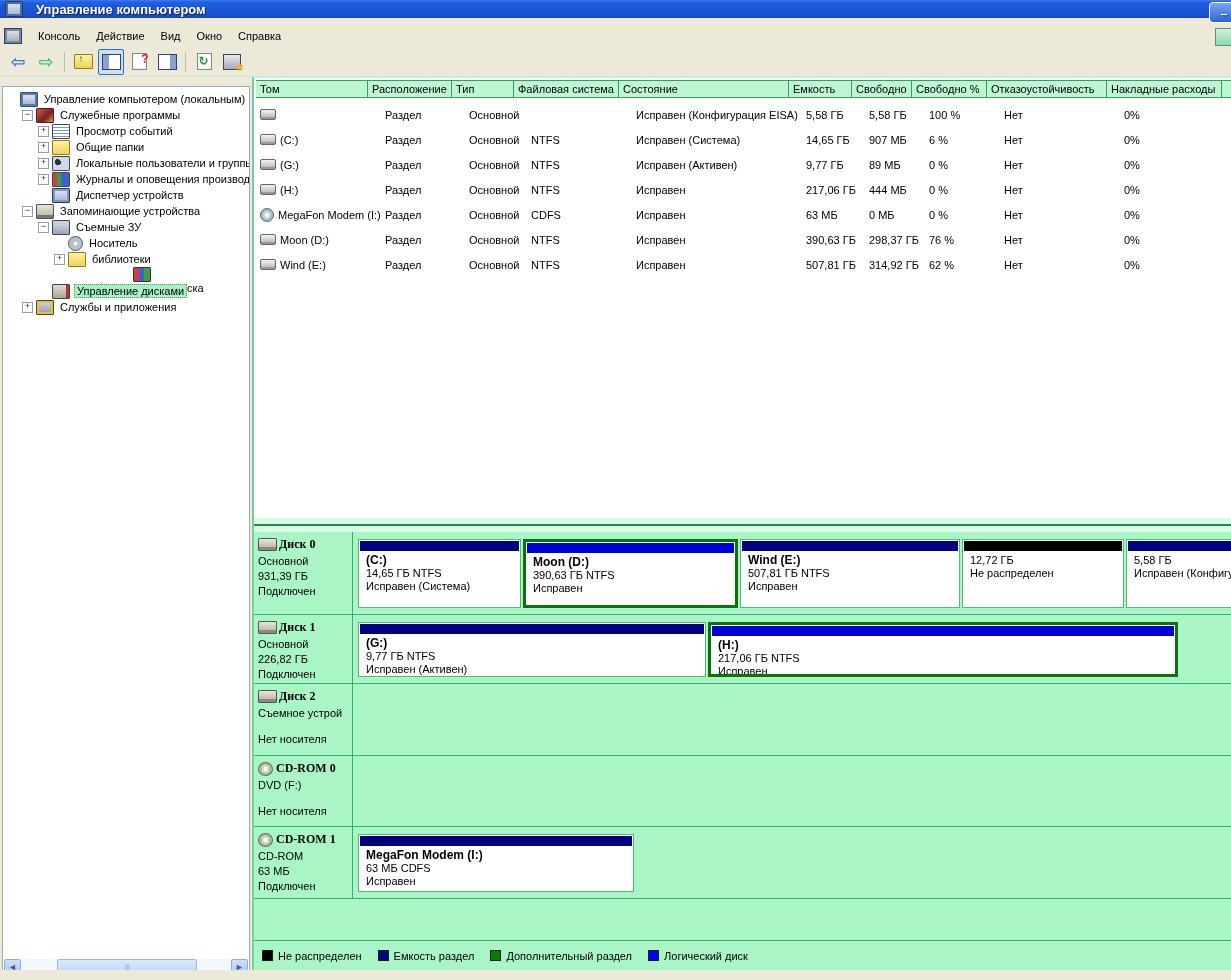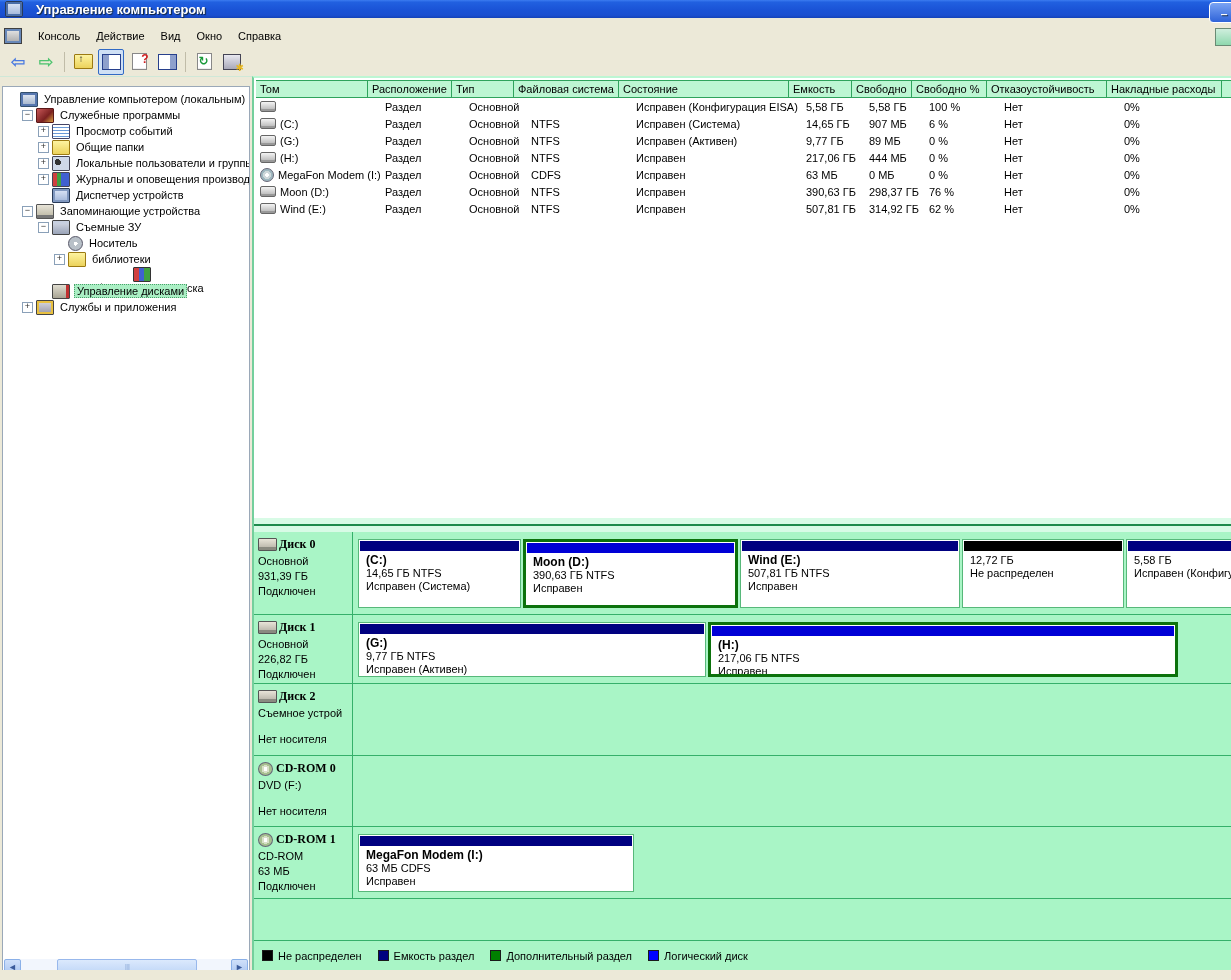--- a/index.html
+++ b/index.html
@@ -100,21 +100,21 @@
     color:#9ab4dd;font-size:8px;letter-spacing:-1px;}
   
   .right-panel{
     position:absolute;left:252px;top:76px;right:0;height:894px;
     background:#fff;border-left:2px solid #74cf9c;border-top:2px solid #bdf6d3;box-sizing:border-box;
   }
   
   .vol-table{position:absolute;left:2px;top:2px;right:0;height:438px;background:#fff;overflow:hidden;}
   .vt-header{display:flex;height:18px;background:#bdf6d3;border-top:1px solid #2fa35c;border-bottom:1px solid #2fa35c;box-sizing:border-box;}
   .vt-hcell{border-right:1px solid #2fa35c;box-sizing:border-box;padding:2px 3px 0 4px;overflow:hidden;white-space:nowrap;flex:none;}
-  .vt-row{display:flex;height:17px;align-items:center;}
+  .vt-row{display:flex;height:17px;align-items:center;margin-top:8px;}
   .vt-cell{flex:none;box-sizing:border-box;padding:0 3px 0 4px;overflow:hidden;white-space:nowrap;display:flex;align-items:center;}
   .vol-ico{width:14px;height:9px;flex:none;margin-right:4px;border-radius:2px;
     background:linear-gradient(#f4f4f4,#b0b0b0);border:1px solid #666;box-shadow:inset 0 -2px 0 #999;}
   .cd-ico{width:12px;height:12px;flex:none;margin-right:4px;border-radius:50%;
     background:radial-gradient(circle,#fff 0 2px,#cfd8da 2px 4px,#9fb8c0 4px);border:1px solid #667;}
   
   .splitter{position:absolute;left:0;right:0;top:440px;height:14px;background:#d8fbe6;}
   .splitter::after{content:"";position:absolute;left:0;right:0;top:6px;height:2px;background:#1e8a4c;}
   
   .disk-area{position:absolute;left:0;right:0;top:454px;bottom:29px;background:#a9f5c6;overflow:hidden;}

